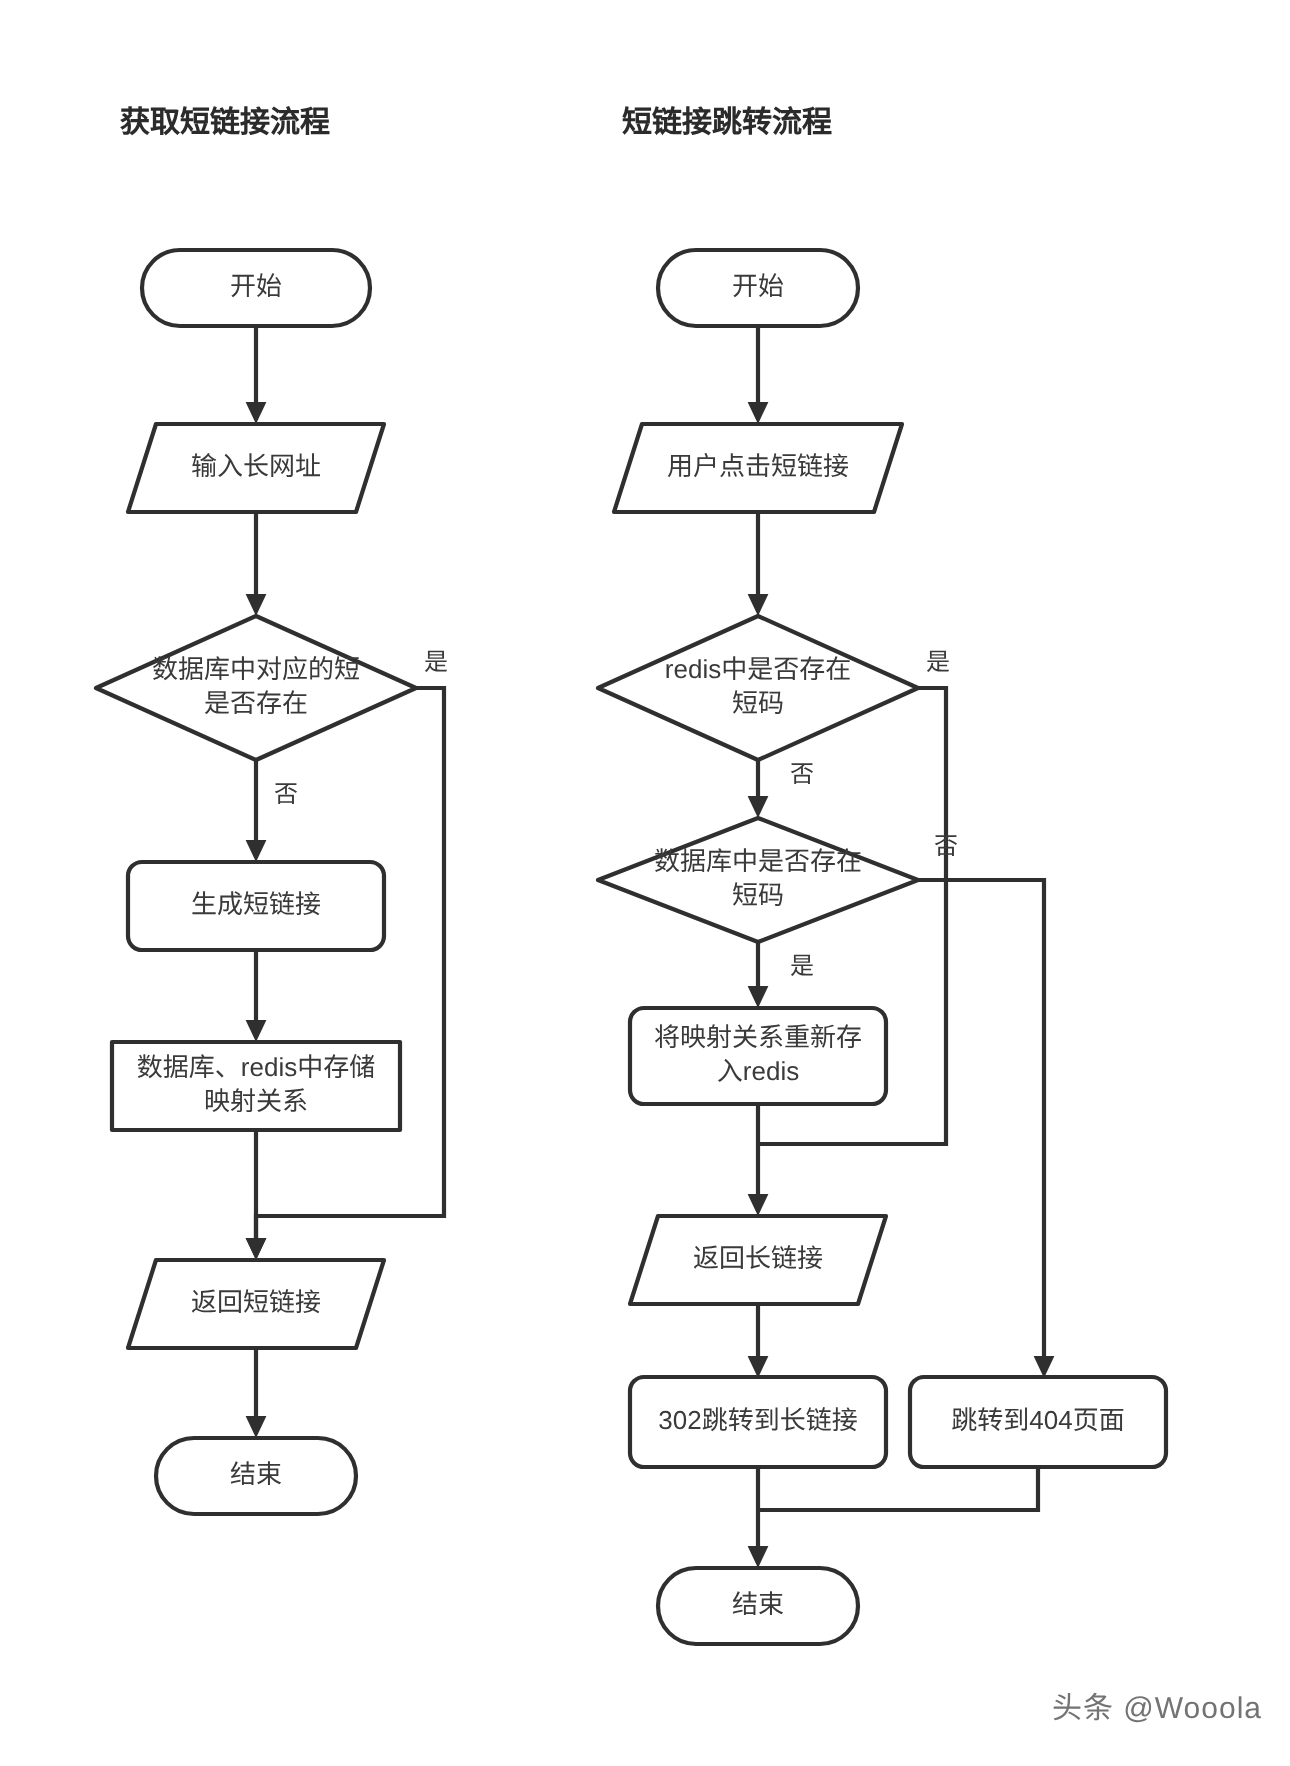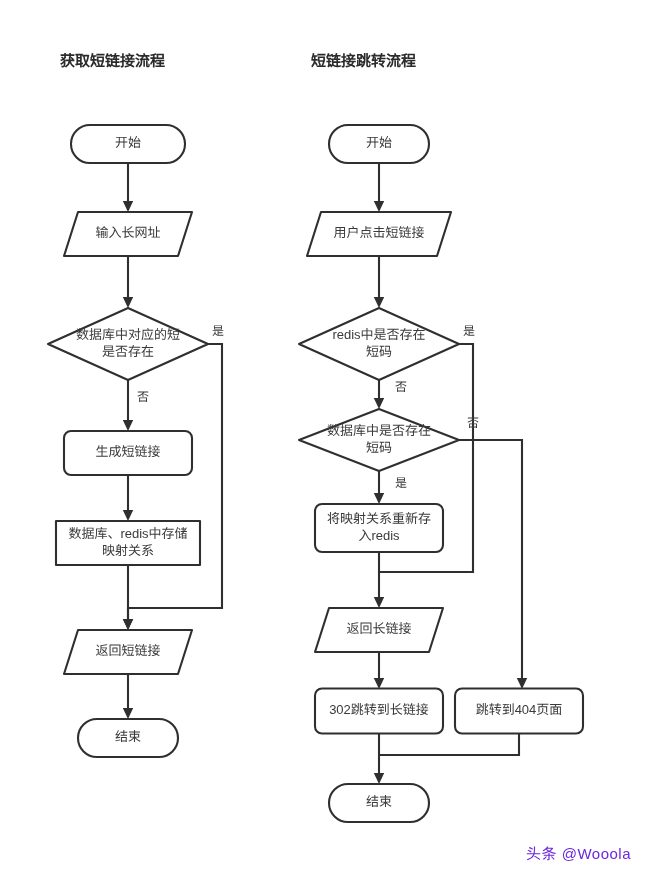--- a/index.html
+++ b/index.html
@@ -44,21 +44,21 @@
     text-anchor:middle;
     dominant-baseline:middle;
     font-family:"Liberation Sans","DejaVu Sans",sans-serif;
   }
   .arrow-head{fill:#2f2f2f;stroke:none;}
   .watermark{
     position:absolute;
     right:14px;
     bottom:20px;
     font-size:15px;
-    color:#6d28d9;
+    color:#737373;
     font-family:"Liberation Sans","DejaVu Sans",sans-serif;
     letter-spacing:.5px;
     white-space:nowrap;
   }
 </style>
 </head>
 <body>
 
 <svg id="chart-root" viewBox="0 0 645 883" xmlns="http://www.w3.org/2000/svg">
   <g id="layer-edges">

